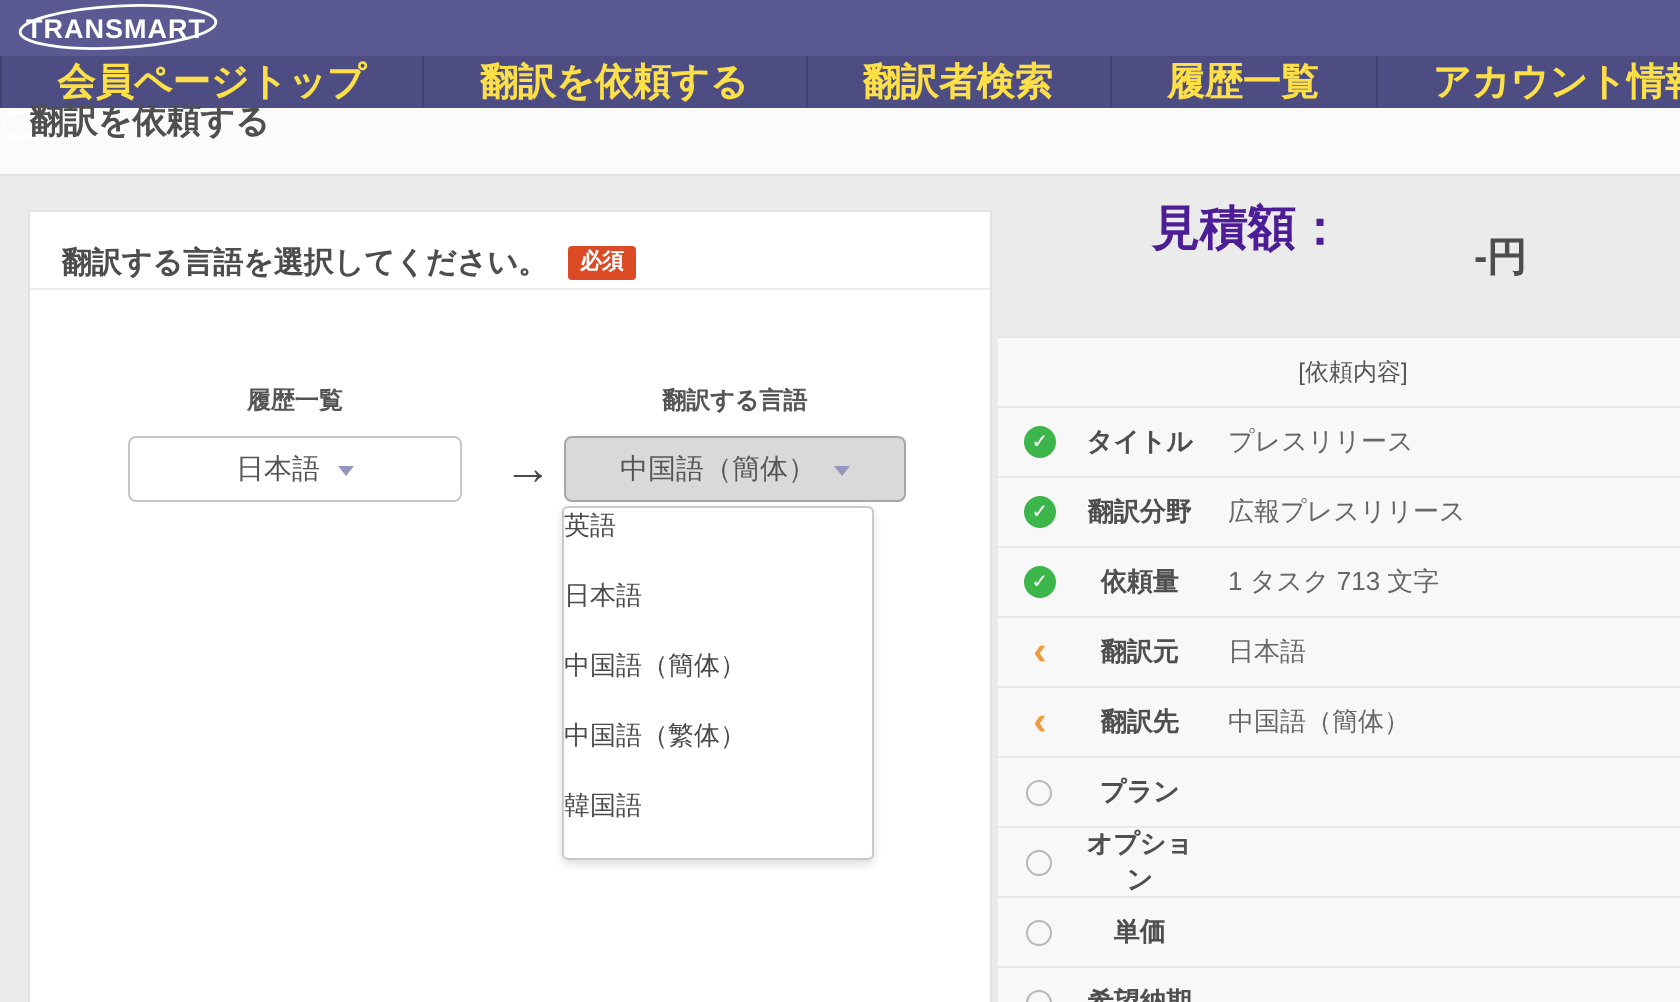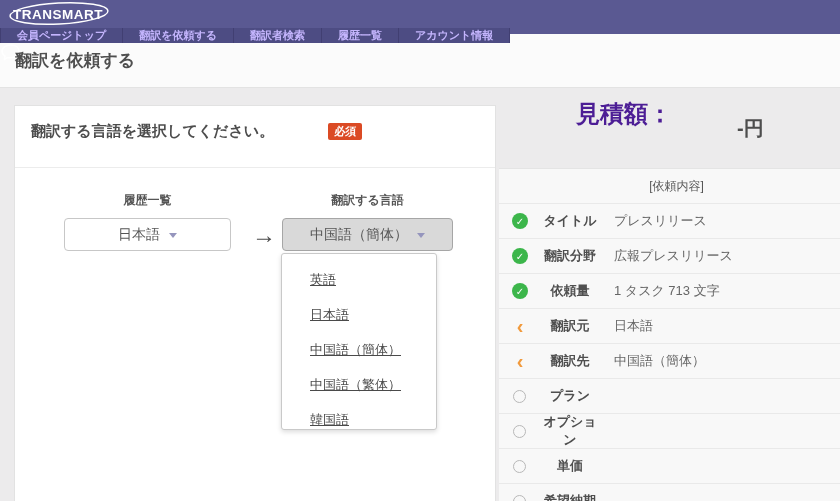--- a/index.html
+++ b/index.html
@@ -14,22 +14,22 @@
   
   .nav {
     height:34px; background:var(--nav-bg);
     display:flex; align-items:stretch;flex-direction:column;
   }
   .nav-logo { width:112px; display:flex; align-items:center; padding-left:8px; cursor:pointer; }
   .nav-menu { display:flex; align-items:stretch; }
   .nav-item {
     background:var(--nav-item-bg);
     border-left:1px solid var(--nav-sep);
-    color:#c4b5fd; font-size:11px; font-weight:bold;
-    display:flex; align-items:center; padding:0 16px;
+    color:#fde047; font-size:19px; font-weight:bold;
+    display:flex; align-items:center; padding:0 28px;
     cursor:pointer; white-space:nowrap;
   }
   .nav-item:last-child { border-right:1px solid var(--nav-sep); }
   .nav-spacer { flex:1; }
   .nav-icons { display:flex; align-items:center; gap:16px; padding-right:14px; }
   .chat-icon { display:flex; cursor:pointer; }
 
   
   .title-bar {
     height:54px; background:#fbfbfb;
@@ -39,22 +39,22 @@
   .page-title { font-size:17px; color:#4f4f4f; }
 
   
   .content { position:absolute; top:89px; left:0; right:0; bottom:0; }
 
   .card {
     position:absolute; left:14px; top:16px; width:482px; height:520px;
     background:#fff; border:1px solid #e2e2e2;
   }
   .card-header {
-    padding:16px 16px 26px 16px; border-bottom:1px solid #ececec;
-    display:flex; align-items:center;gap:44px;
+    padding:16px 16px 3px 16px; border-bottom:1px solid #ececec;
+    display:flex; align-items:center;
   }
   .card-heading { font-size:15px; font-weight:bold; color:#4d4d4d; }
   .badge {
     background:var(--badge); color:#fff; font-size:11px; font-weight:bold;
     padding:3px 6px; border-radius:2px; margin-left:10px; line-height:1;
   }
 
   .field-label { position:absolute; font-size:12px; font-weight:bold; color:#555; text-align:center; }
   .label-src { left:49px; top:86px; width:167px; }
   .label-tgt { left:267px; top:86px; width:171px; }
@@ -75,22 +75,22 @@
   .arrow-right { position:absolute; left:231px; top:112px; width:36px; height:33px;
     display:flex; align-items:center; justify-content:center;
     font-size:24px; font-weight:bold; color:#4a4a4a; }
 
   .dropdown {
     position:absolute; left:266px; top:147px; width:156px;
     background:#fff; border:1px solid #c9c9c9; border-radius:3px;
     box-shadow:0 2px 5px rgba(0,0,0,.14); z-index:5;
   }
   .option {
-    height:35px; display:flex; align-items:flex-end; padding-left:28px;
-    font-size:13px; color:#4a4a4a; cursor:pointer;text-decoration:underline;
+    height:35px; display:flex; align-items:flex-start; 
+    font-size:13px; color:#4a4a4a; cursor:pointer;
   }
 
   
   .sidebar { position:absolute; left:499px; top:0; right:0; bottom:0; }
   .estimate { position:relative; height:79px; }
   .estimate-label { position:absolute; left:77px; top:9px; font-size:24px; font-weight:bold; color:#4c1d95; }
   .estimate-value { position:absolute; left:238px; top:26px; font-size:20px; font-weight:bold; color:#4d4d4d; }
   .panel {
     position:absolute; top:79px; left:0; right:0; bottom:0;
     background:#f8f8f8; border-top:1px solid #e4e4e4;text-align:center;

